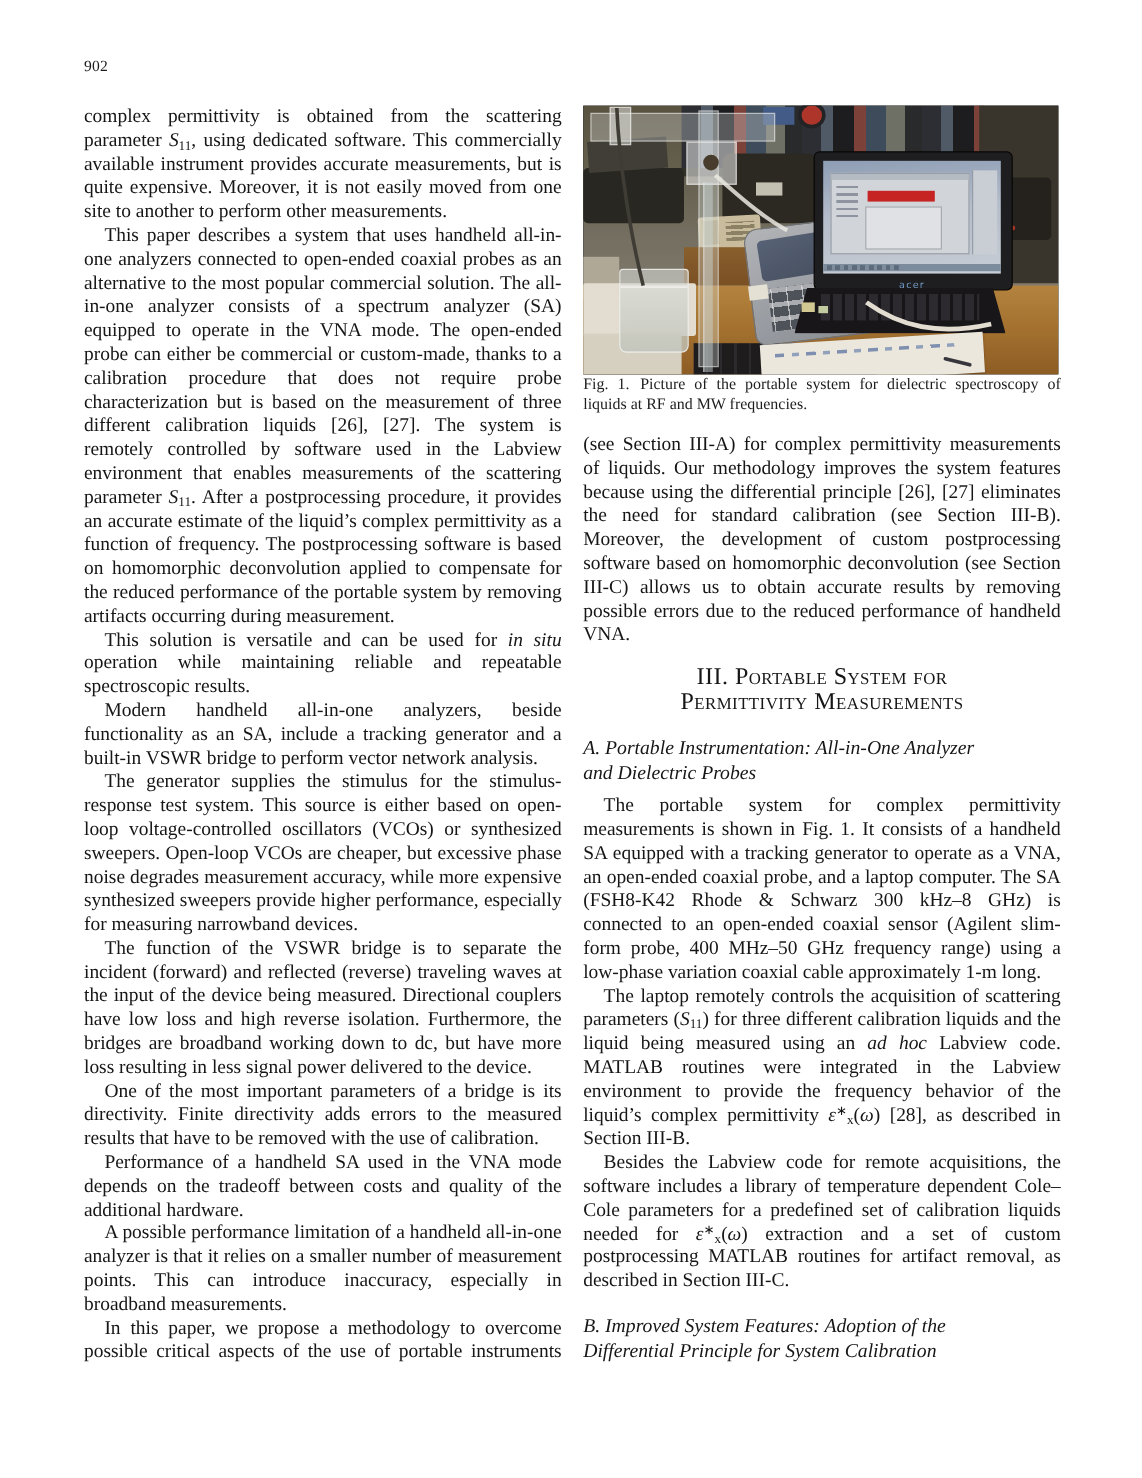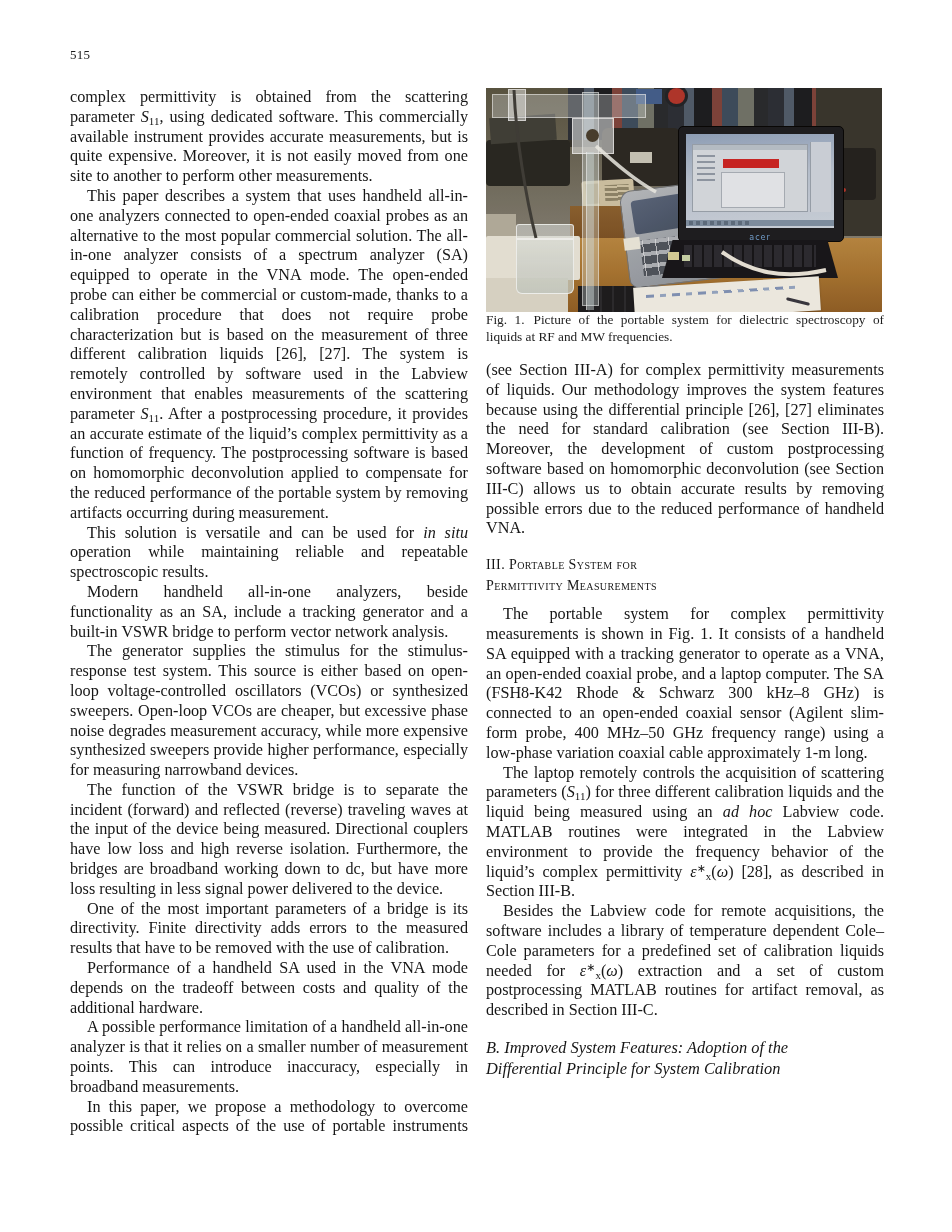--- a/index.html
+++ b/index.html
@@ -13,21 +13,21 @@
   
   .columns{position:absolute;top:88px;left:70px;width:814px;display:flex;gap:18px;}
   .col{width:398px;font-size:16.2px;line-height:19.8px;text-align:justify;
        overflow-wrap:break-word;}
   .para{margin:0;}
   .para.ind{text-indent:17px;}
   .para.flush{text-align-last:justify;}
   .rs-em{font-style:italic;}
   .rs-sub{font-size:68%;vertical-align:-0.25em;line-height:0;}
   .rs-sup{font-size:68%;vertical-align:0.45em;line-height:0;}
-  .sec-h{font-weight:400;font-size:14px;line-height:21px;
+  .sec-h{font-weight:400;font-size:20px;line-height:21px;text-align:center;
          font-variant:small-caps;letter-spacing:.4px;margin:15px 0 9px;white-space:pre-line;}
   .sub-h{font-weight:400;font-style:italic;font-size:16.4px;line-height:21px;text-align:left;
          margin:16px 0 8px;white-space:pre-line;}
 
   
   .fig{margin:0 0 16px 0;}
   .photo{position:relative;width:396px;height:224px;overflow:hidden;background:#000000;}
   .photo div{position:absolute;}
   .caption{font-size:13.3px;line-height:16.5px;text-align:justify;color:#1d1d1d;}
   .cap-label{margin-right:9px;}
@@ -105,21 +105,21 @@
   .ph-pen{left:300px;top:212px;width:24px;height:3px;background:#33333d;border-radius:2px;transform:rotate(14deg);}
   .ph-svg{position:absolute;inset:0;pointer-events:none;}
   .ph-tone{inset:0;background:rgba(125,105,70,.07);}
 </style>
 </head>
 <body>
 
 <div class="page">
 
   <div class="running-head">
-    <span class="rh-right">515</span>
+    <span class="rh-right">902</span>
   </div>
 
   <div class="columns">
 
     <div class="col">
         <p class="para"><span>complex permittivity is obtained from the scattering parameter </span><span class="rs-em">S</span><span class="rs-sub">11</span><span>, using dedicated software. This commercially available instrument provides accurate measurements, but is quite expensive. Moreover, it is not easily moved from one site to another to perform other measurements.</span></p>
         <p class="para ind"><span>This paper describes a system that uses handheld all-in-one analyzers connected to open-ended coaxial probes as an alternative to the most popular commercial solution. The all-in-one analyzer consists of a spectrum analyzer (SA) equipped to operate in the VNA mode. The open-ended probe can either be commercial or custom-made, thanks to a calibration procedure that does not require probe characterization but is based on the measurement of three different calibration liquids [26], [27]. The system is remotely controlled by software used in the Labview environment that enables measurements of the scattering parameter </span><span class="rs-em">S</span><span class="rs-sub">11</span><span>. After a postprocessing procedure, it provides an accurate estimate of the liquid’s complex permittivity as a function of frequency. The postprocessing software is based on homomorphic deconvolution applied to compensate for the reduced performance of the portable system by removing artifacts occurring during measurement.</span></p>
         <p class="para ind"><span>This solution is versatile and can be used for </span><span class="rs-em">in situ</span><span> operation while maintaining reliable and repeatable spectroscopic results.</span></p>
         <p class="para ind"><span>Modern handheld all-in-one analyzers, beside functionality as an SA, include a tracking generator and a built-in VSWR bridge to perform vector network analysis.</span></p>
         <p class="para ind"><span>The generator supplies the stimulus for the stimulus-response test system. This source is either based on open-loop voltage-controlled oscillators (VCOs) or synthesized sweepers. Open-loop VCOs are cheaper, but excessive phase noise degrades measurement accuracy, while more expensive synthesized sweepers provide higher performance, especially for measuring narrowband devices.</span></p>
@@ -186,20 +186,22 @@
           <div class="ph-tone"></div>
         </div>
         <figcaption class="caption">
           <span class="cap-label">Fig. 1.</span><span>Picture of the portable system for dielectric spectroscopy of liquids at RF and MW frequencies.</span>
         </figcaption>
       </figure>
       <div>
           <p class="para"><span>(see Section III-A) for complex permittivity measurements of liquids. Our methodology improves the system features because using the differential principle [26], [27] eliminates the need for standard calibration (see Section III-B). Moreover, the development of custom postprocessing software based on homomorphic deconvolution (see Section III-C) allows us to obtain accurate results by removing possible errors due to the reduced performance of handheld VNA.</span></p>
           <h2 class="sec-h">III. Portable System for
 Permittivity Measurements</h2>
+          <h3 class="sub-h">A. Portable Instrumentation: All-in-One Analyzer
+and Dielectric Probes</h3>
           <p class="para ind"><span>The portable system for complex permittivity measurements is shown in Fig. 1. It consists of a handheld SA equipped with a tracking generator to operate as a VNA, an open-ended coaxial probe, and a laptop computer. The SA (FSH8-K42 Rhode &amp; Schwarz 300 kHz–8 GHz) is connected to an open-ended coaxial sensor (Agilent slim-form probe, 400 MHz–50 GHz frequency range) using a low-phase variation coaxial cable approximately 1-m long.</span></p>
           <p class="para ind"><span>The laptop remotely controls the acquisition of scattering parameters (</span><span class="rs-em">S</span><span class="rs-sub">11</span><span>) for three different calibration liquids and the liquid being measured using an </span><span class="rs-em">ad hoc</span><span> Labview code. MATLAB routines were integrated in the Labview environment to provide the frequency behavior of the liquid’s complex permittivity </span><span class="rs-em">ε</span><span class="rs-sup">∗</span><span class="rs-sub">x</span><span>(</span><span class="rs-em">ω</span><span>)</span><span> [28], as described in Section III-B.</span></p>
           <p class="para ind"><span>Besides the Labview code for remote acquisitions, the software includes a library of temperature dependent Cole–Cole parameters for a predefined set of calibration liquids needed for </span><span class="rs-em">ε</span><span class="rs-sup">∗</span><span class="rs-sub">x</span><span>(</span><span class="rs-em">ω</span><span>)</span><span> extraction and a set of custom postprocessing MATLAB routines for artifact removal, as described in Section III-C.</span></p>
           <h3 class="sub-h">B. Improved System Features: Adoption of the
 Differential Principle for System Calibration</h3>
         </div>
     </div>
 
   </div>
 </div>

